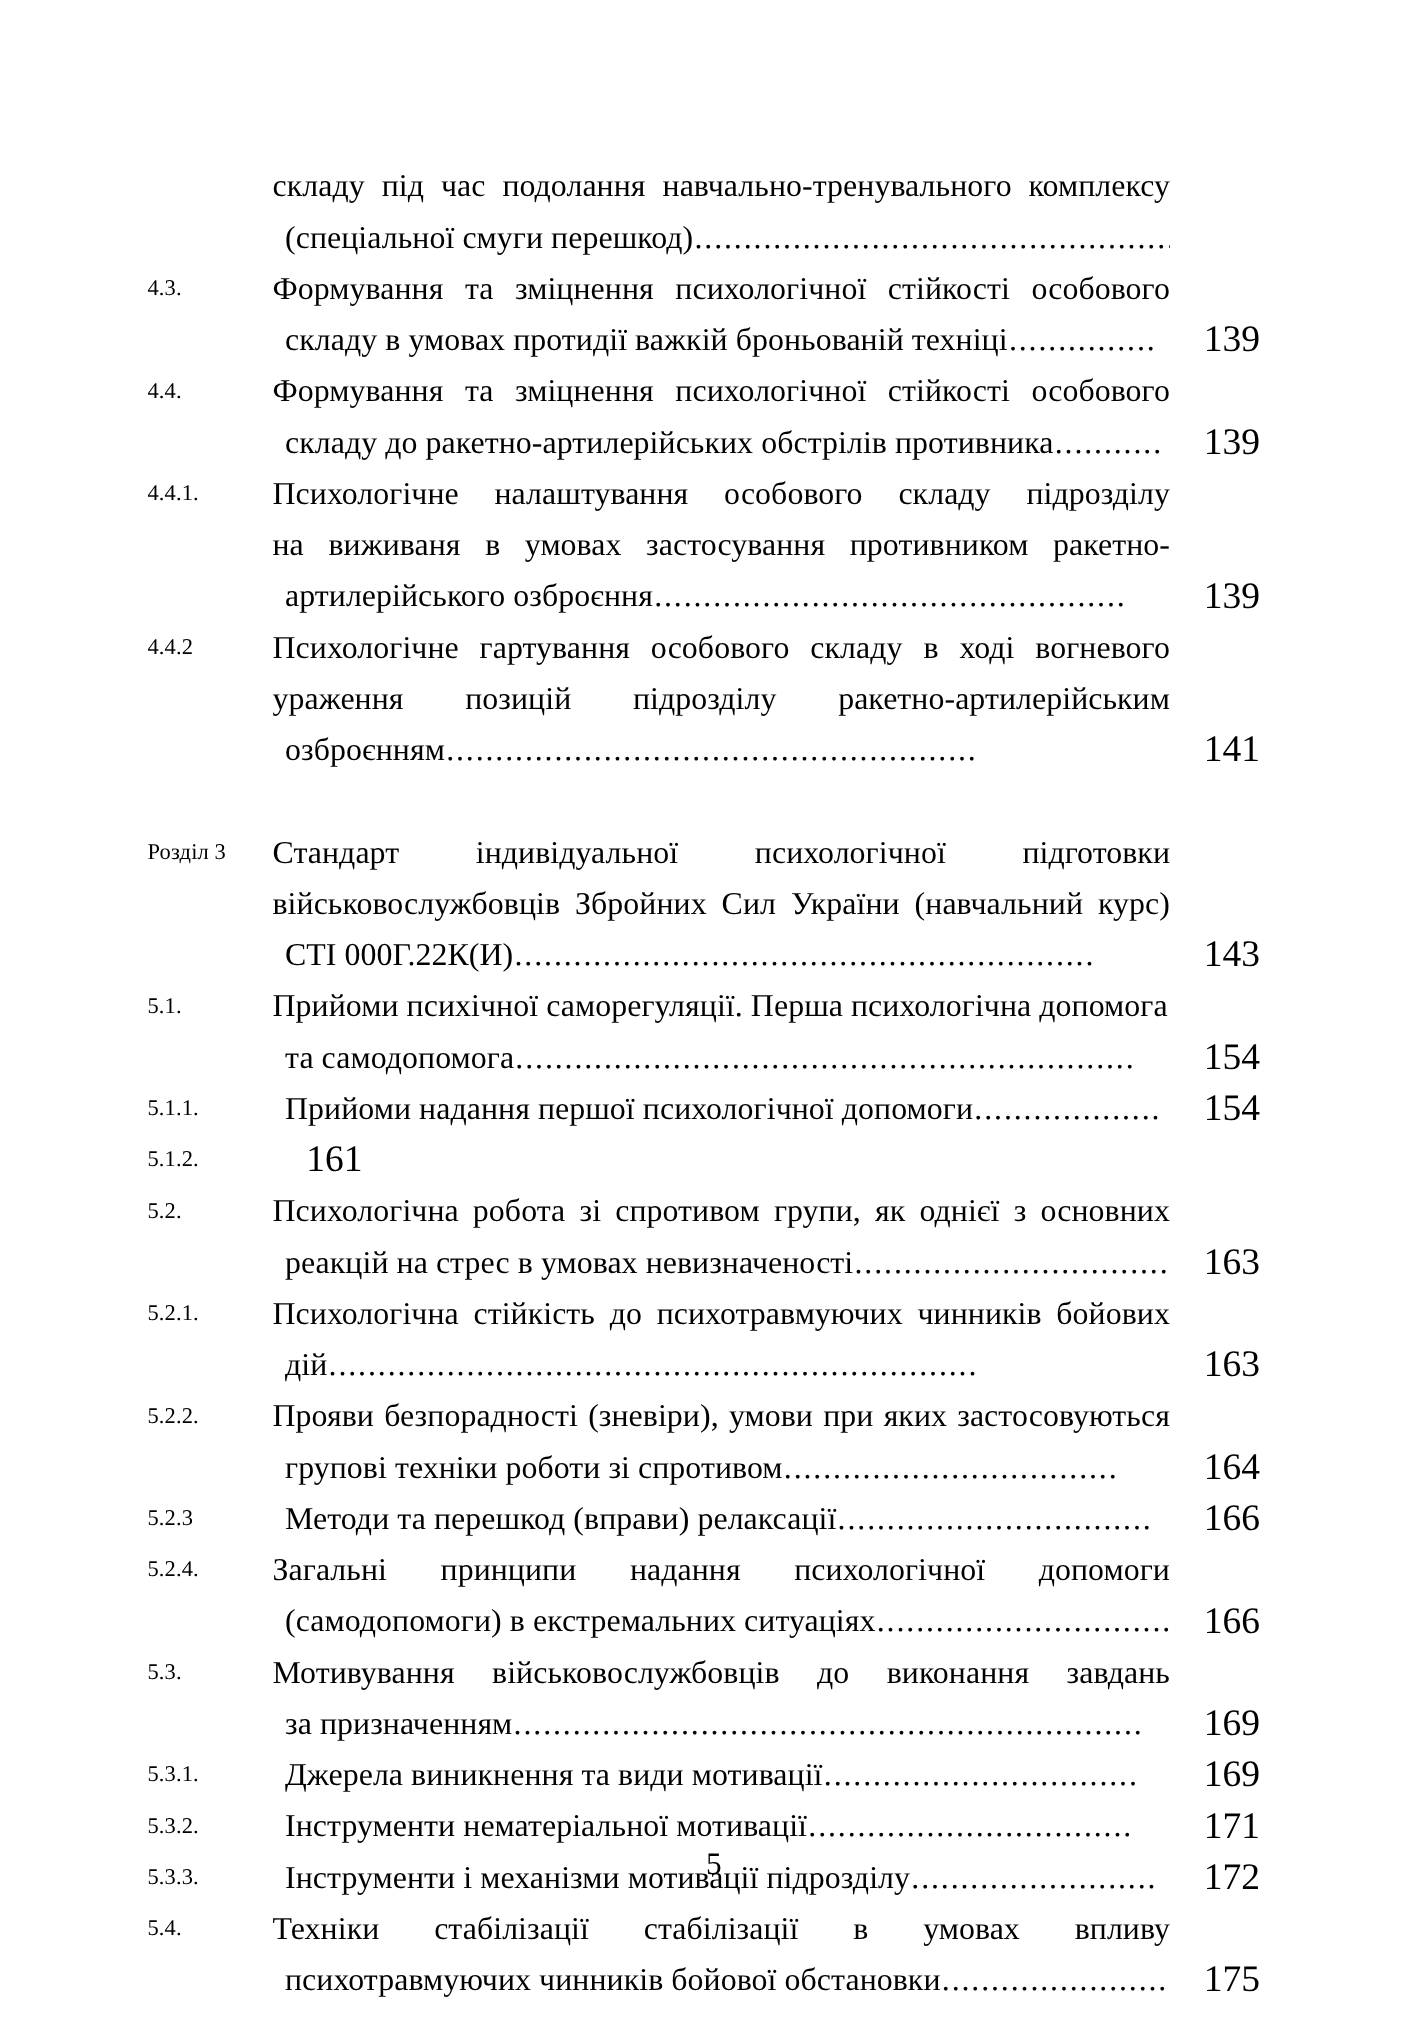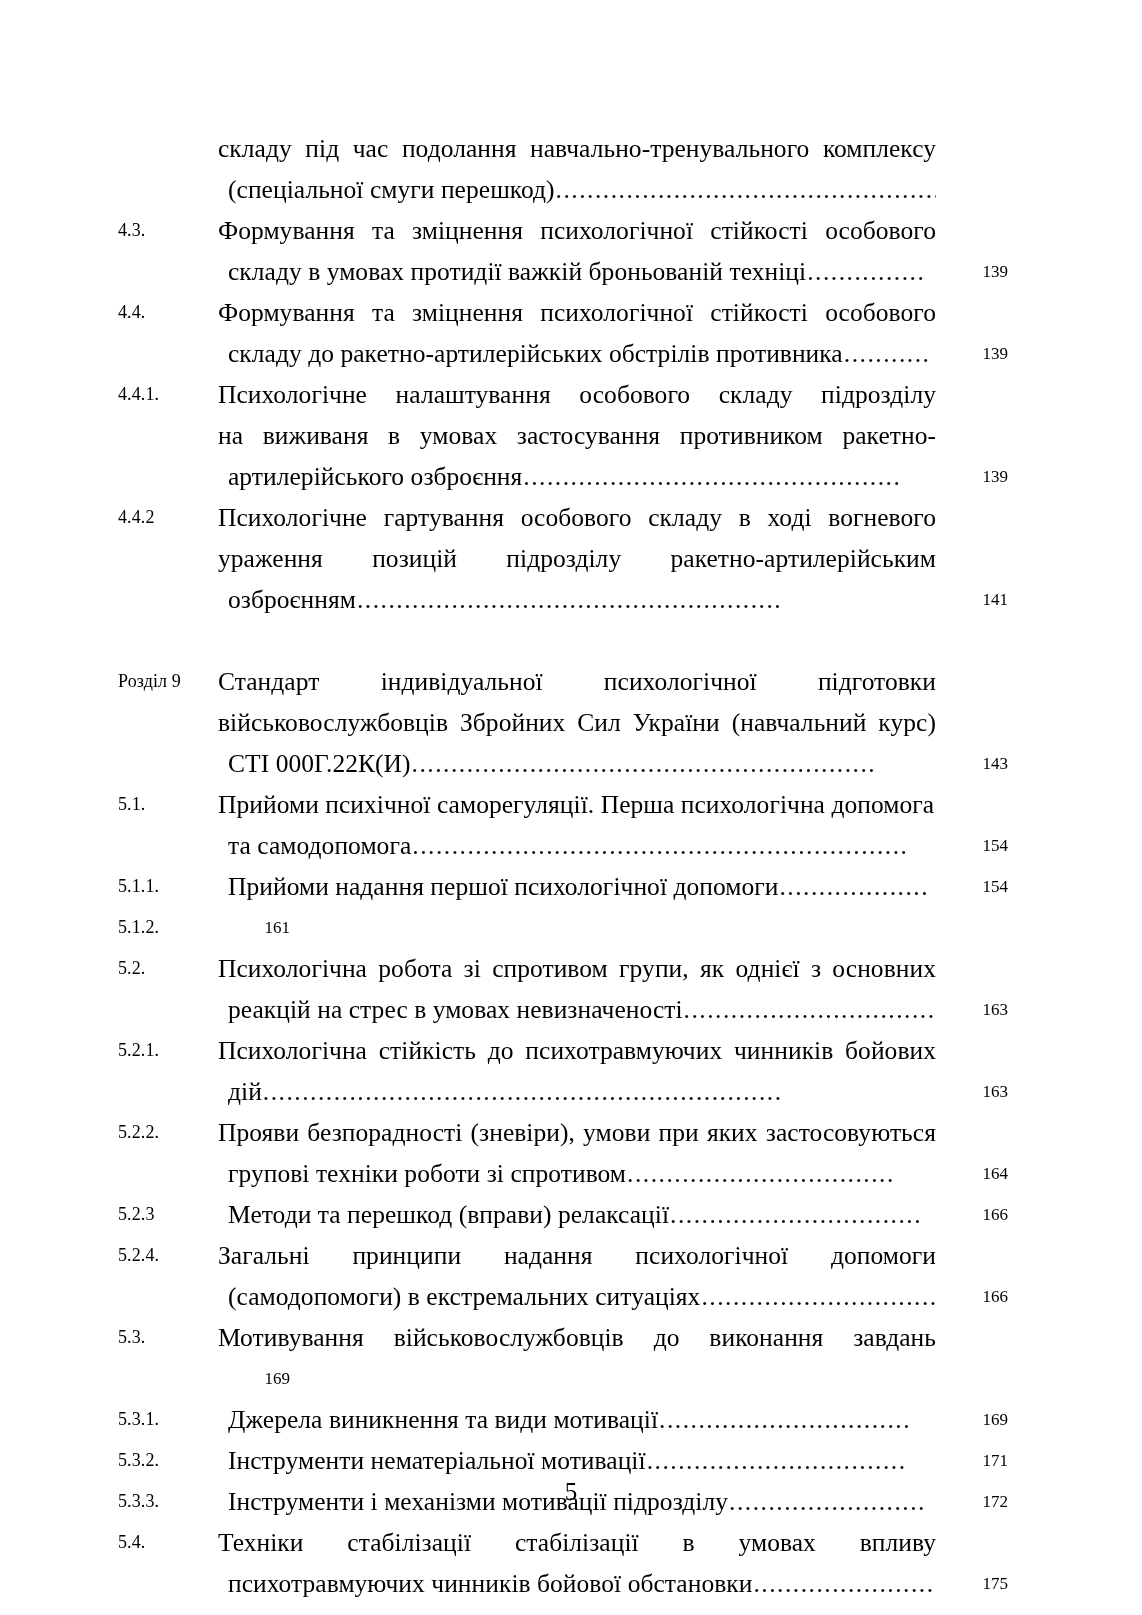--- a/index.html
+++ b/index.html
@@ -42,21 +42,21 @@
   }
   .body-col {
     flex: 1 1 auto;
     min-width: 0;
     position: relative;
   }
   .page-col {
     flex: 0 0 72px;
     width: 72px;
     text-align: right;
-    font-size: 17px;
+    font-size: 30px;
     line-height: 41px;
     white-space: nowrap;
   }
 
   
   .ln {
     font-size: 25.5px;
     line-height: 41px;
     white-space: nowrap;
     letter-spacing: 0.05px;
@@ -243,21 +243,21 @@
         <div class="body-col">
           <div class="ln lead">
             <span class="txt">озброєнням</span>
             <span class="dots">......................................................</span>
           </div>
         </div>
         <div class="page-col">141</div>
       </div>
       <div class="gap-md"></div>
       <div class="entry">
-        <div class="label-col">Розділ 9</div>
+        <div class="label-col">Розділ 3</div>
         <div class="body-col">
           <div class="ln just">
             <span>Стандарт</span>
             <span>індивідуальної</span>
             <span>психологічної</span>
             <span>підготовки</span>
           </div>
         </div>
         <div class="page-col"></div>
       </div>
@@ -433,20 +433,26 @@
             <span>військовослужбовців</span>
             <span>до</span>
             <span>виконання</span>
             <span>завдань</span>
           </div>
         </div>
         <div class="page-col"></div>
       </div>
       <div class="entry">
         <div class="label-col"></div>
+        <div class="body-col">
+          <div class="ln lead">
+            <span class="txt">за призначенням</span>
+            <span class="dots">................................................................</span>
+          </div>
+        </div>
         <div class="page-col">169</div>
       </div>
       <div class="entry">
         <div class="label-col">5.3.1.</div>
         <div class="body-col">
           <div class="ln lead">
             <span class="txt">Джерела виникнення та види мотивації</span>
             <span class="dots">................................</span>
           </div>
         </div>

